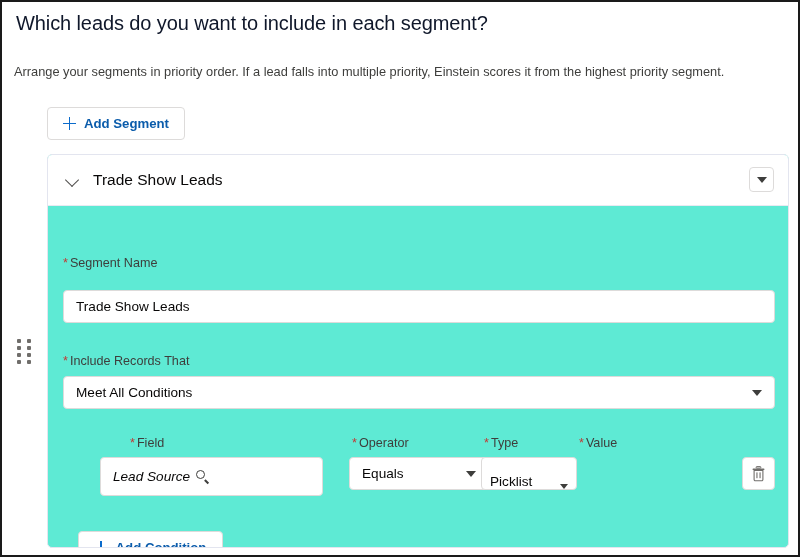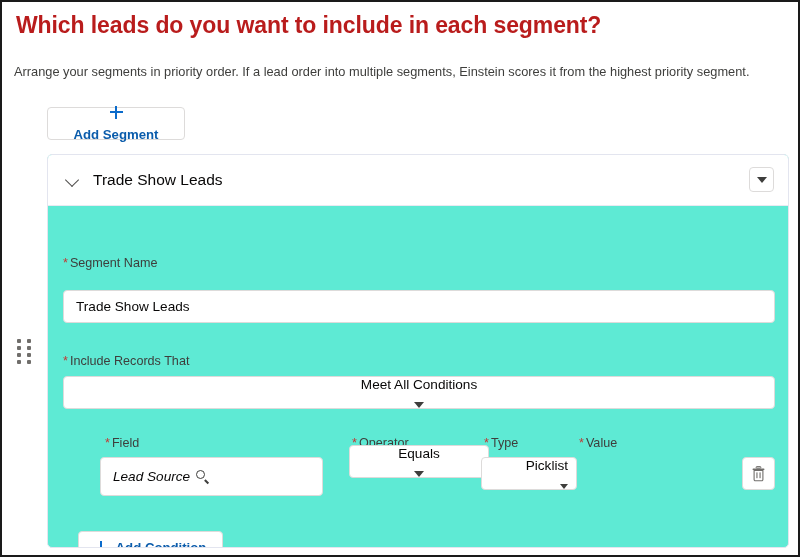--- a/index.html
+++ b/index.html
@@ -25,23 +25,23 @@
   .content {
     position: absolute;
     left: 0; top: 0;
     right: 0; bottom: 0;
     overflow: hidden;
   }
   .page-title {
     position: absolute;
     left: 14px;
     top: 10px;
-    font-size: 23px;
-    font-weight: bold;
-    color: #b91c1c;
+    font-size: 20px;
+    font-weight: normal;
+    color: #0f172a;
     letter-spacing: -0.1px;
     white-space: nowrap;
   }
   .page-subtitle {
     position: absolute;
     left: 12px;
     top: 62px;
     font-size: 12.8px;
     color: #3e3e3c;
     white-space: nowrap;
@@ -56,21 +56,20 @@
     height: 33px;
     box-sizing: border-box;
     background: #ffffff;
     border: 1px solid #dddbda;
     border-radius: 4px;
     display: flex;
     align-items: center;
     justify-content: center;
     gap: 8px;
     cursor: pointer;
-    flex-direction: column;
   }
   .btn-blue-label {
     font-size: 13.2px;
     color: #0b5cab;
     font-weight: 600;
     white-space: nowrap;
   }
   .plus-icon {
     position: relative;
     width: 13px;
@@ -208,21 +207,21 @@
     border: 1px solid #dddbda;
     border-radius: 4px;
     display: flex;
     align-items: center;
     font-size: 13.6px;
     color: #080707;
     padding: 0 12px;
     white-space: nowrap;
     cursor: text;
   }
-  .select-input { cursor: pointer; flex-direction: column; }
+  .select-input { cursor: pointer; }
   .select-input .val { flex: 1 1 auto; overflow: hidden; }
 
   
   .seg-name-label { position: absolute; left: 15px; top: 50px; }
   .seg-name-input {
     position: absolute;
     left: 15px;
     top: 84px;
     width: 712px;
     height: 33px;
@@ -232,21 +231,21 @@
   .incl-label { position: absolute; left: 15px; top: 148px; }
   .incl-select {
     position: absolute;
     left: 15px;
     top: 170px;
     width: 712px;
     height: 33px;
   }
 
   
-  .cond-field-label { position: absolute; left: 57px; top: 230px; }
+  .cond-field-label { position: absolute; left: 82px; top: 230px; }
   .cond-field-input {
     position: absolute;
     left: 52px;
     top: 251px;
     width: 223px;
     height: 39px;
     font-style: italic;
   }
   .search-icon {
     width: 14px; height: 14px;
@@ -270,21 +269,21 @@
     width: 5px; height: 1.5px;
     background: #3e3e3c;
     transform: rotate(45deg);
     transform-origin: left center;
   }
 
   .cond-op-label { position: absolute; left: 304px; top: 230px; }
   .cond-op-select {
     position: absolute;
     left: 301px;
-    top: 239px;
+    top: 251px;
     width: 140px;
     height: 33px;
   }
 
   .cond-type-label { position: absolute; left: 436px; top: 230px; }
   .cond-type-select {
     position: absolute;
     left: 433px;
     top: 251px;
     width: 96px;
@@ -338,21 +337,21 @@
     cursor: pointer;
   }
 </style>
 </head>
 <body>
 
 <div class="page-frame">
   <div class="content">
 
     <div class="page-title">Which leads do you want to include in each segment?</div>
-    <div class="page-subtitle">Arrange your segments in priority order. If a lead order into multiple segments, Einstein scores it from the highest priority segment.</div>
+    <div class="page-subtitle">Arrange your segments in priority order. If a lead falls into multiple priority, Einstein scores it from the highest priority segment.</div>
 
     <div class="add-segment-btn">
       <span class="plus-icon"></span>
       <span class="btn-blue-label">Add Segment</span>
     </div>
 
     <div class="drag-handle">
       <span></span>
       <span></span>
       <span></span>

